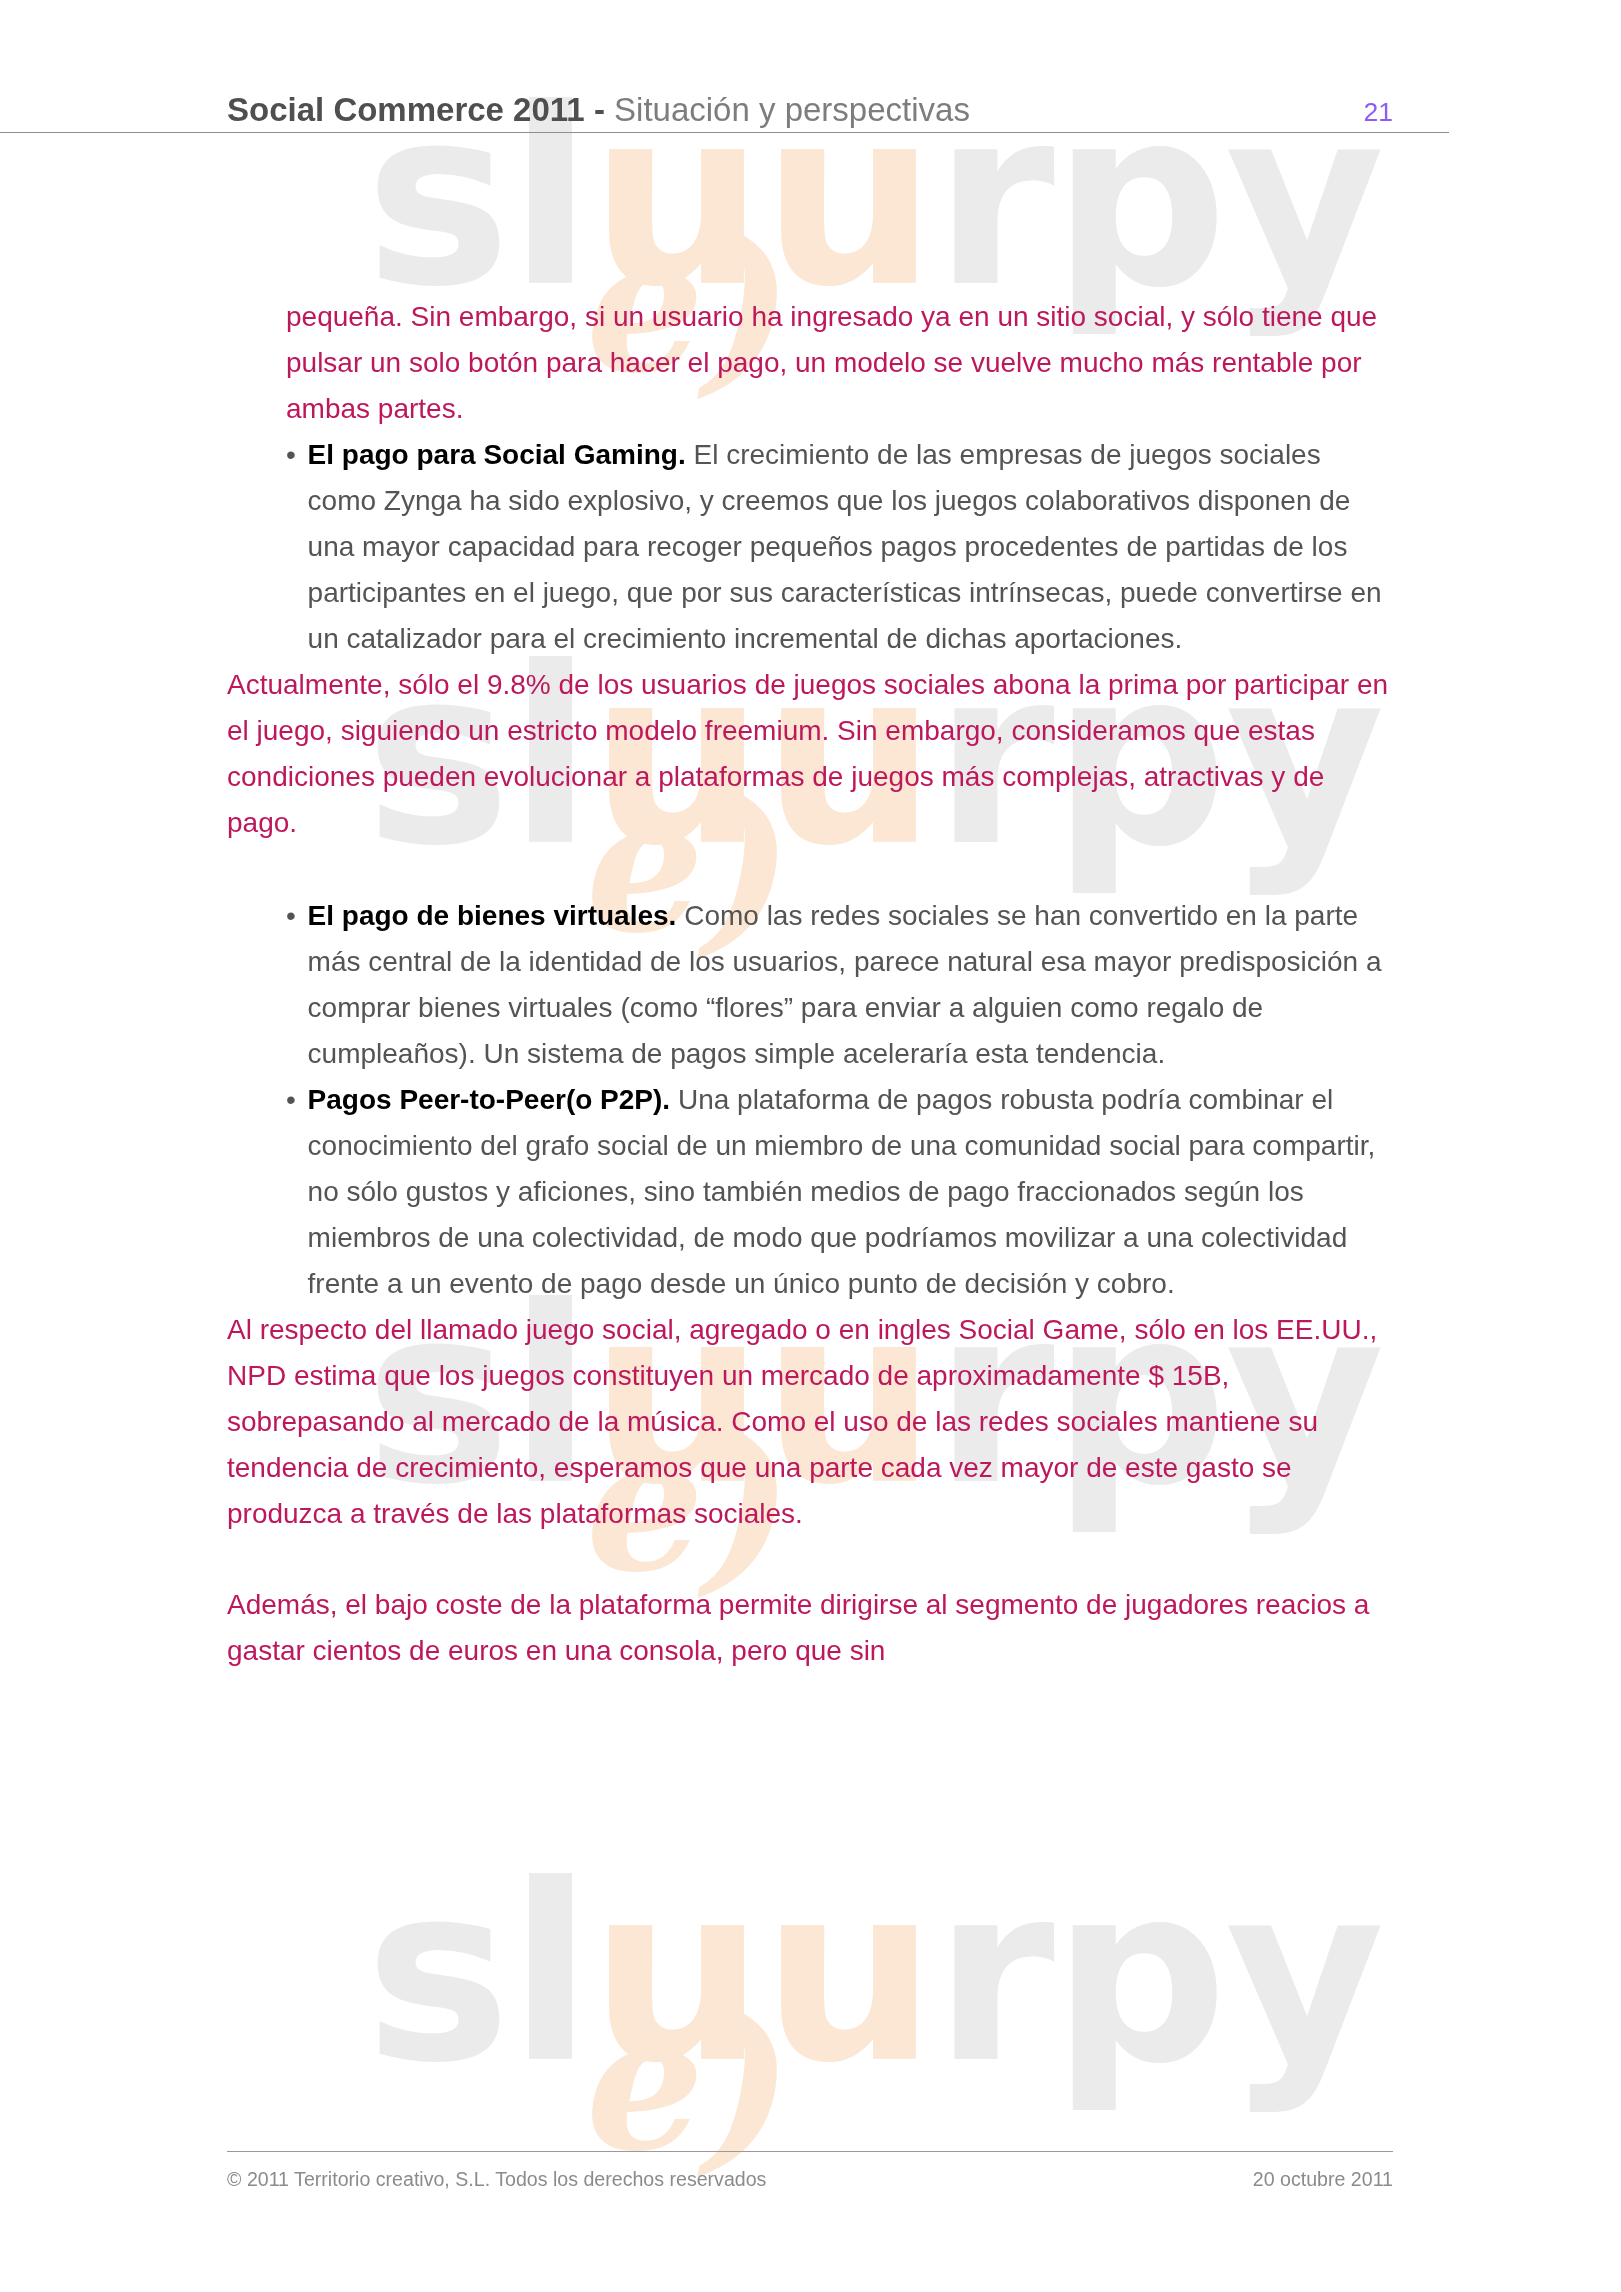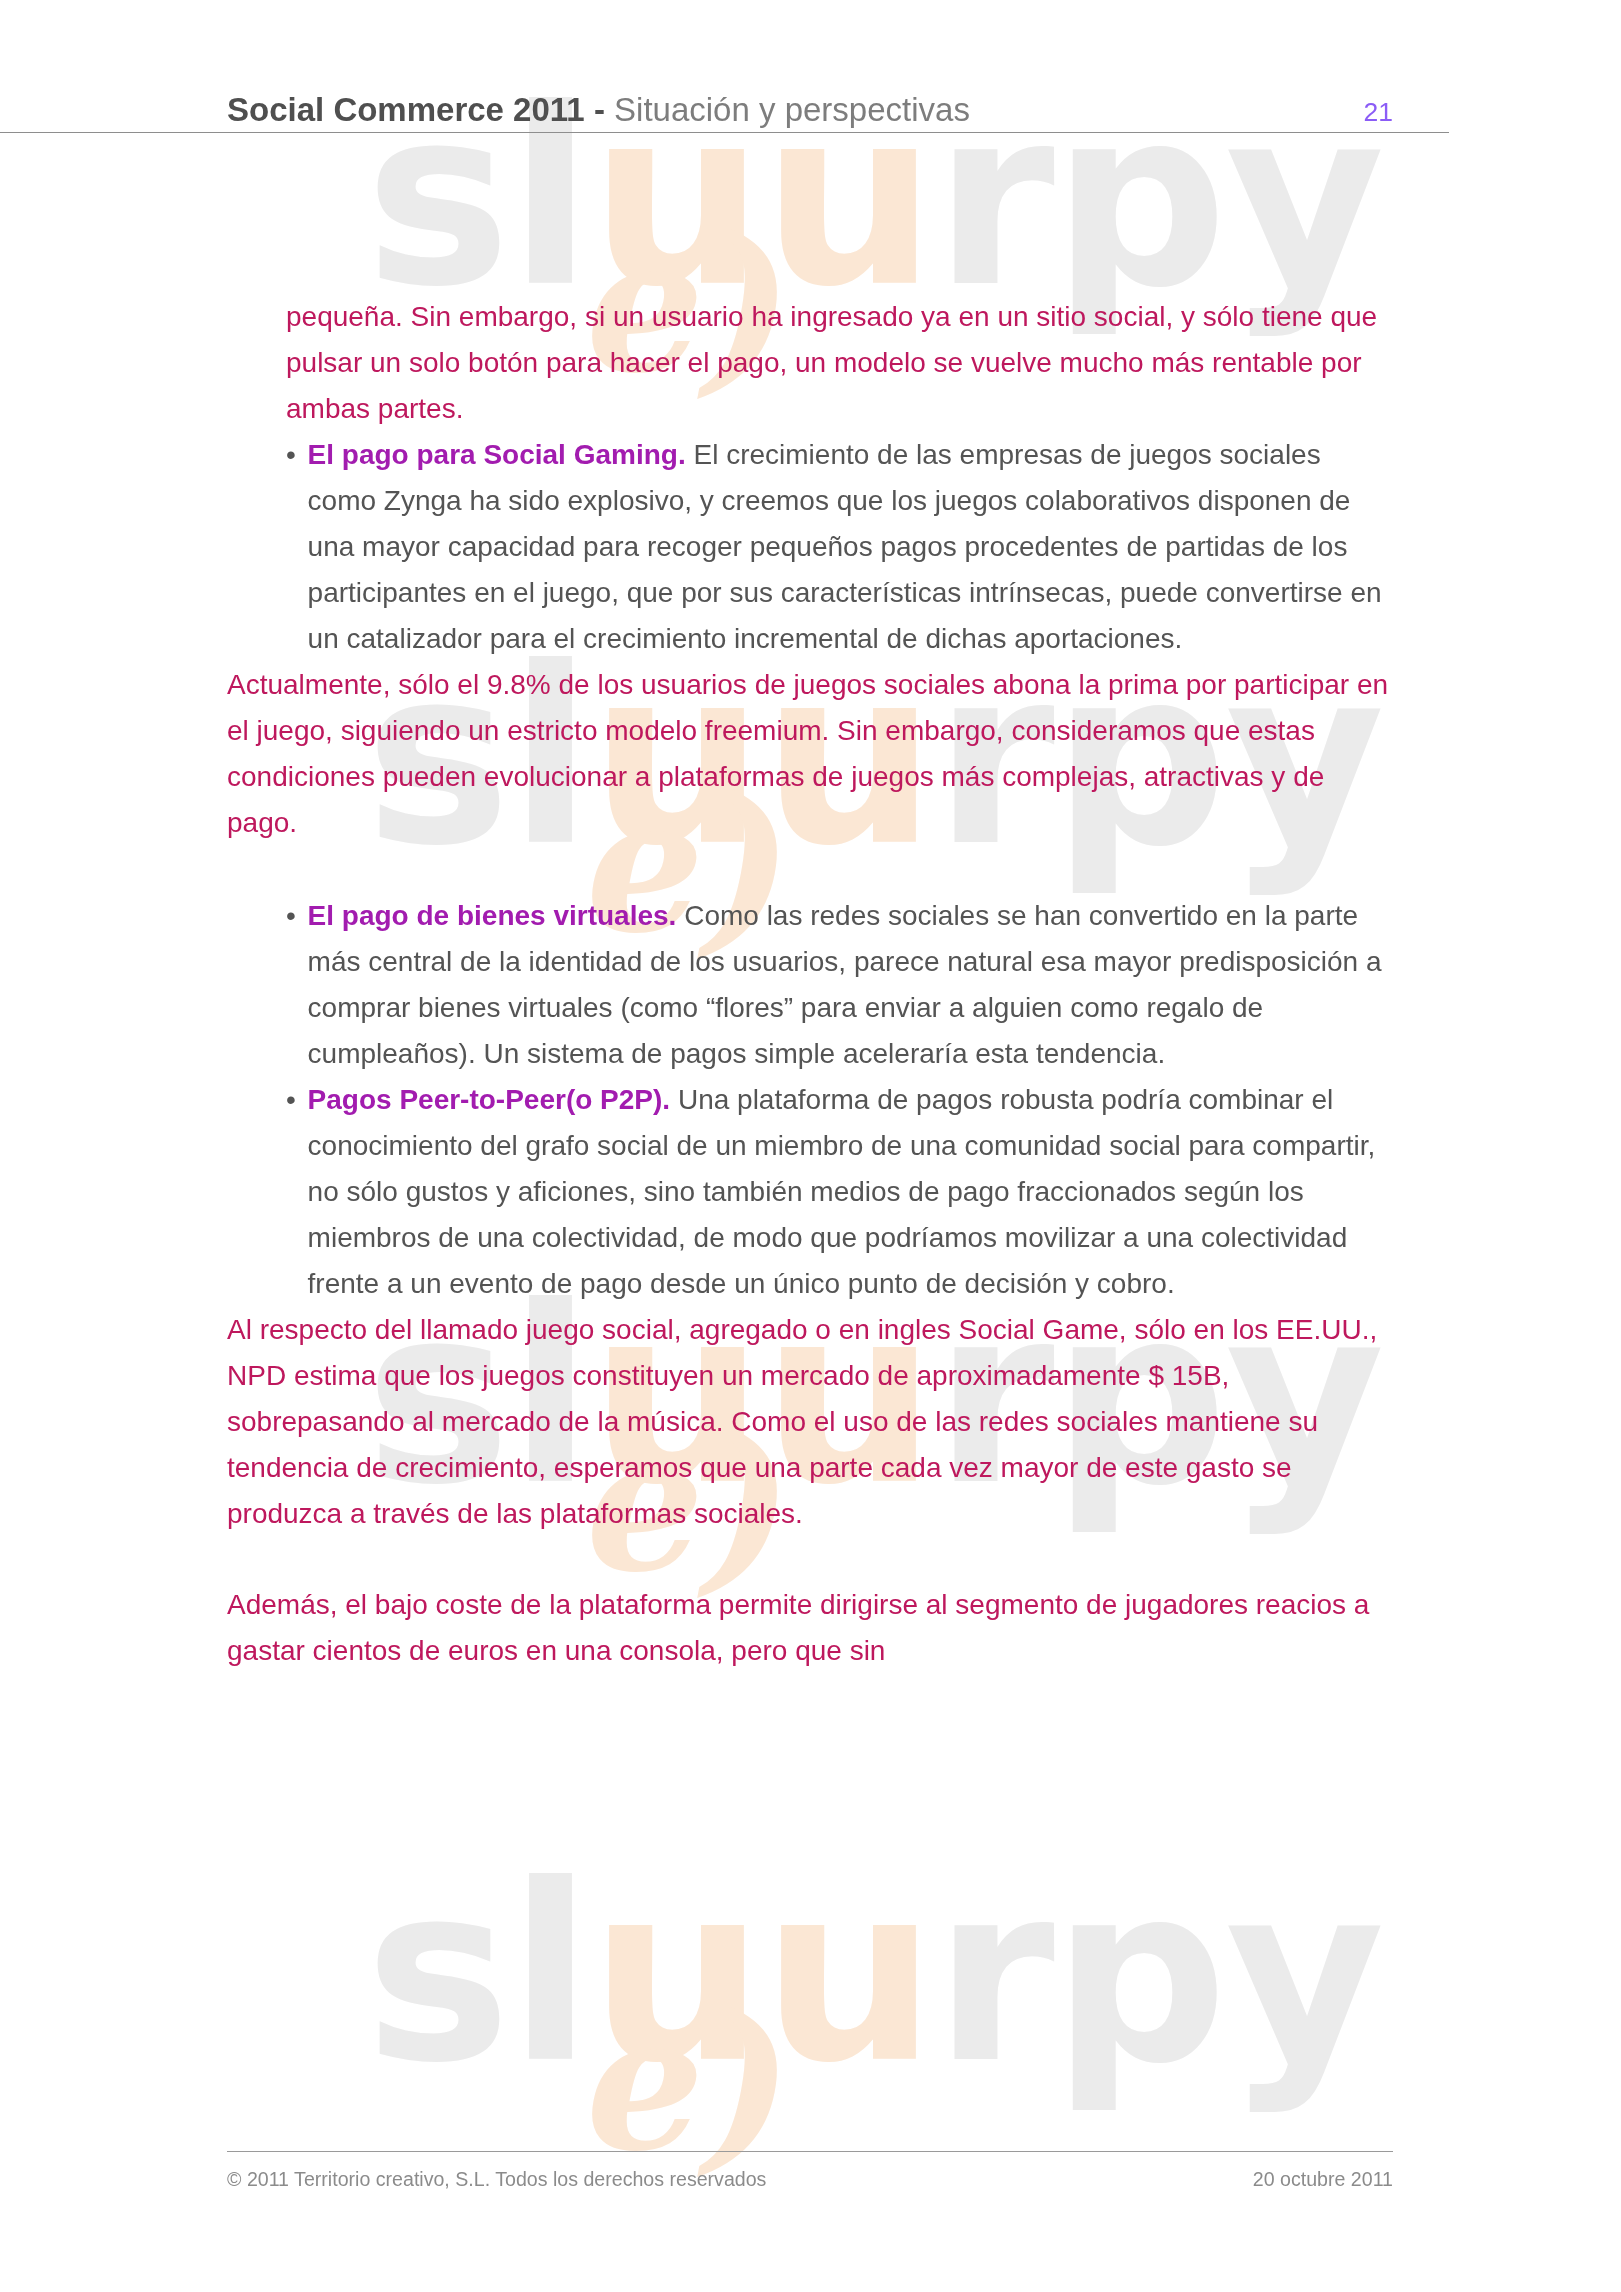--- a/index.html
+++ b/index.html
@@ -132,21 +132,21 @@
   }
   .ul-list li::before {
     content: "\2022";
     position: absolute;
     left: 0;
     top: 0;
     color: #545454;
     font-size: 28px;
     line-height: 46px;
   }
-  .lead { font-weight: 700; color: #a21caf; }
+  .lead { font-weight: 700; color: #000000; }
   .gap-md { height: 47px; }
 
   
   #footer-rule {
     position: absolute;
     top: 2151px;
     left: 227px;
     width: 1166px;
     height: 1px;
     background: #9a9a9a;

